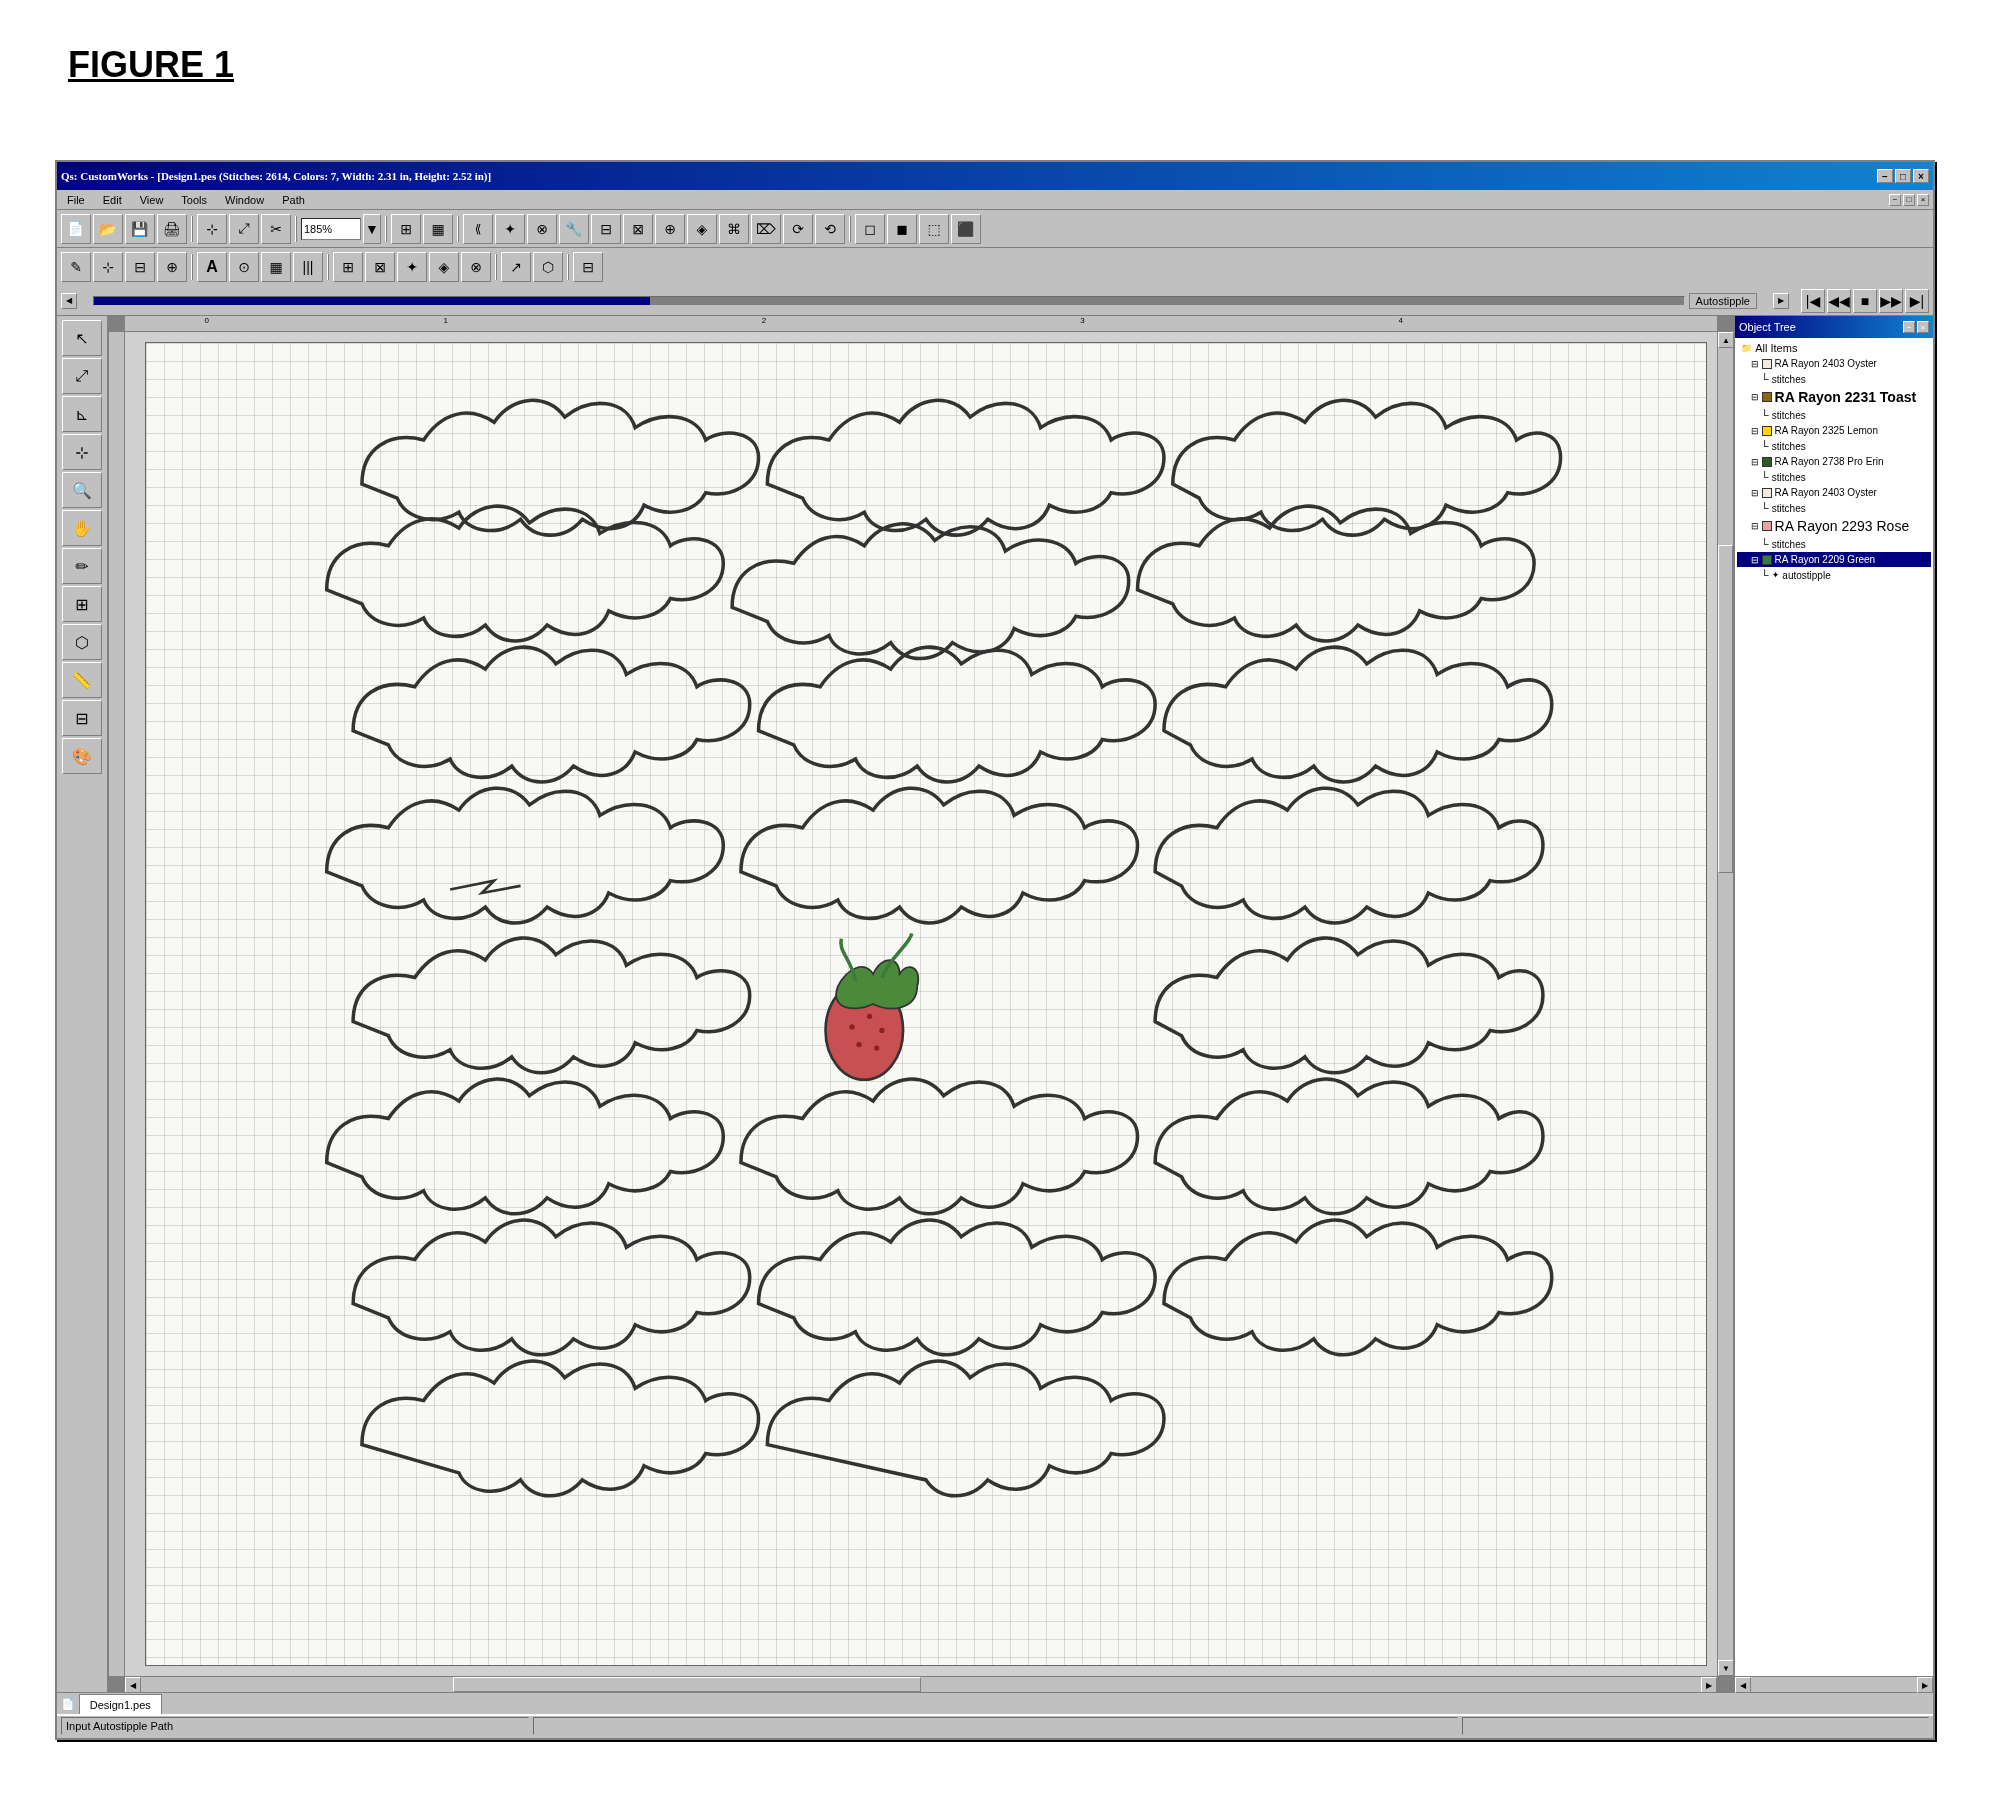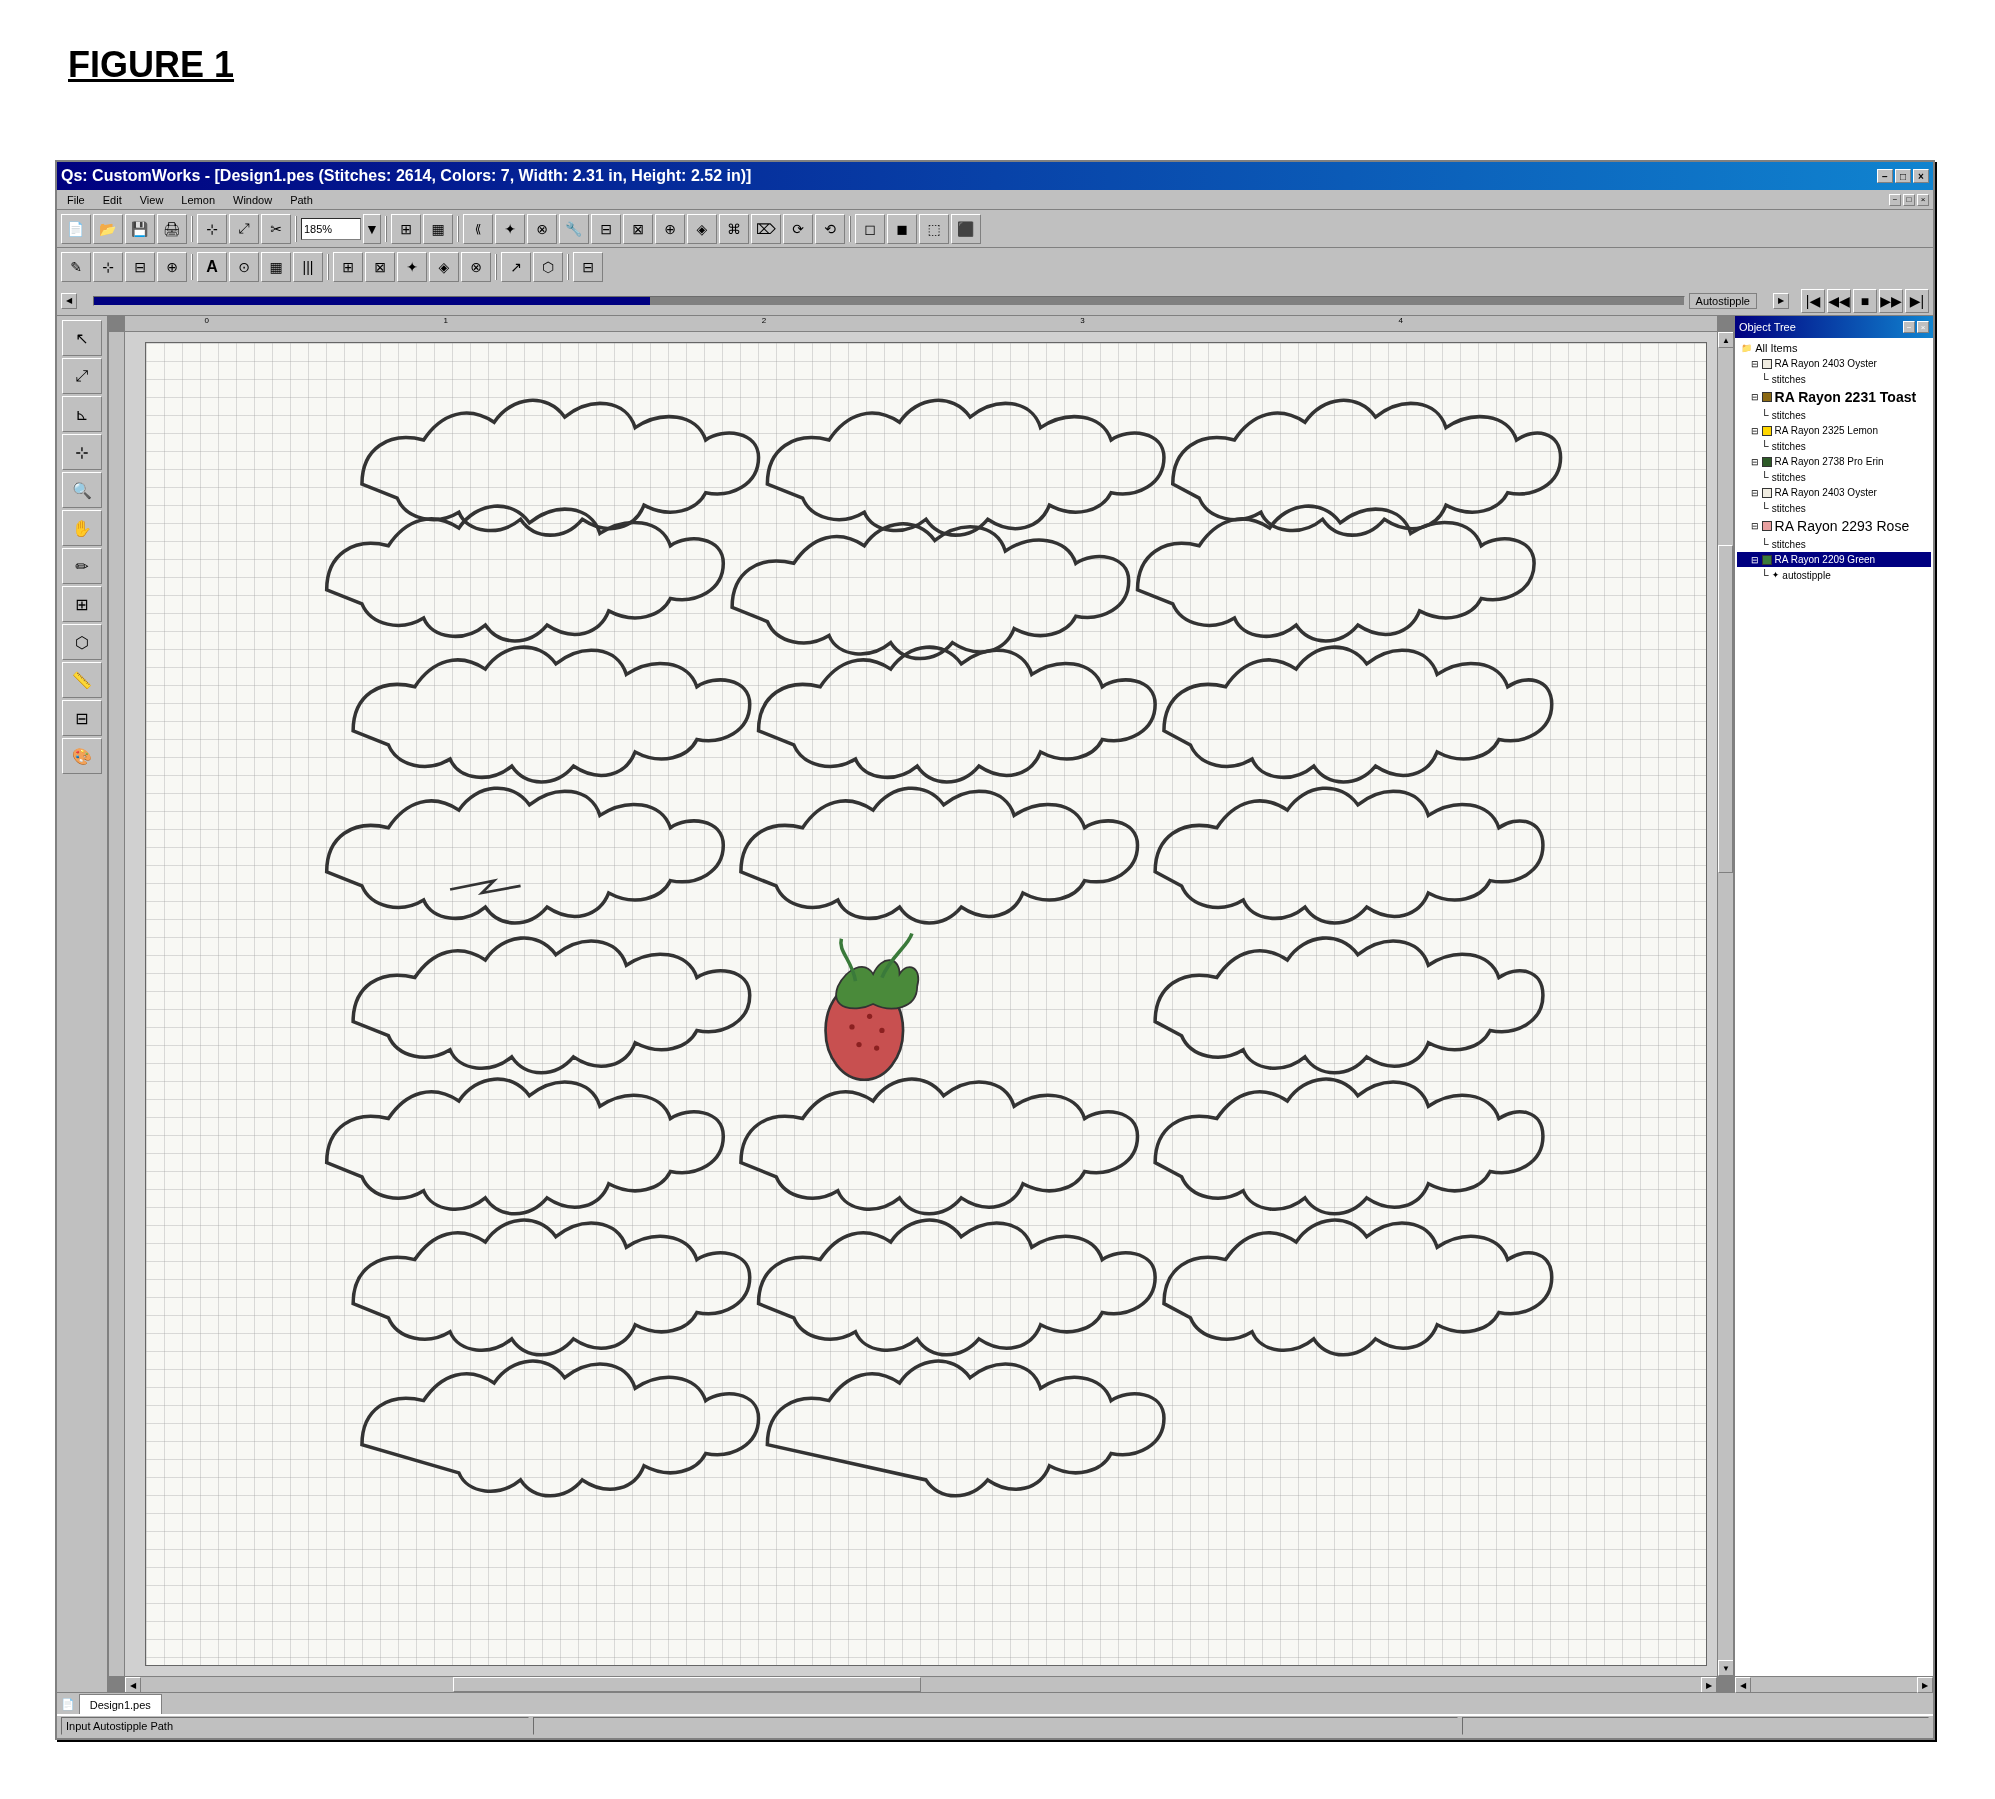--- a/index.html
+++ b/index.html
@@ -340,34 +340,34 @@
     }
   </style>
 </head>
 <body>
 
 <div id="figure-label">FIGURE 1</div>
 
 <div id="app-window">
 
   <div id="title-bar">
-    <span style="font-size:16px; color:#fff; font-family: Liberation Sans, sans-serif;">Qs: CustomWorks - [Design1.pes (Stitches: 2614, Colors: 7, Width: 2.31 in, Height: 2.52 in)]</span>
+    <span style="font-size:11px; color:#fff; font-family: Liberation Serif, serif;">Qs: CustomWorks - [Design1.pes (Stitches: 2614, Colors: 7, Width: 2.31 in, Height: 2.52 in)]</span>
     <div id="title-bar-buttons">
       <div class="title-btn">−</div>
       <div class="title-btn">□</div>
       <div class="title-btn">×</div>
     </div>
   </div>
 
   <div style="height:20px; background:#c0c0c0; border-bottom:1px solid #808080; display:flex; align-items:center; justify-content:space-between; padding:0 4px;">
     <div style="display:flex; gap:6px;">
       <span class="menu-item">File</span>
       <span class="menu-item">Edit</span>
       <span class="menu-item">View</span>
-      <span class="menu-item">Lemon</span>
+      <span class="menu-item">Tools</span>
       <span class="menu-item">Window</span>
       <span class="menu-item">Path</span>
     </div>
     <div style="display:flex; gap:2px;">
       <div class="panel-btn">−</div>
       <div class="panel-btn">□</div>
       <div class="panel-btn">×</div>
     </div>
   </div>
 

